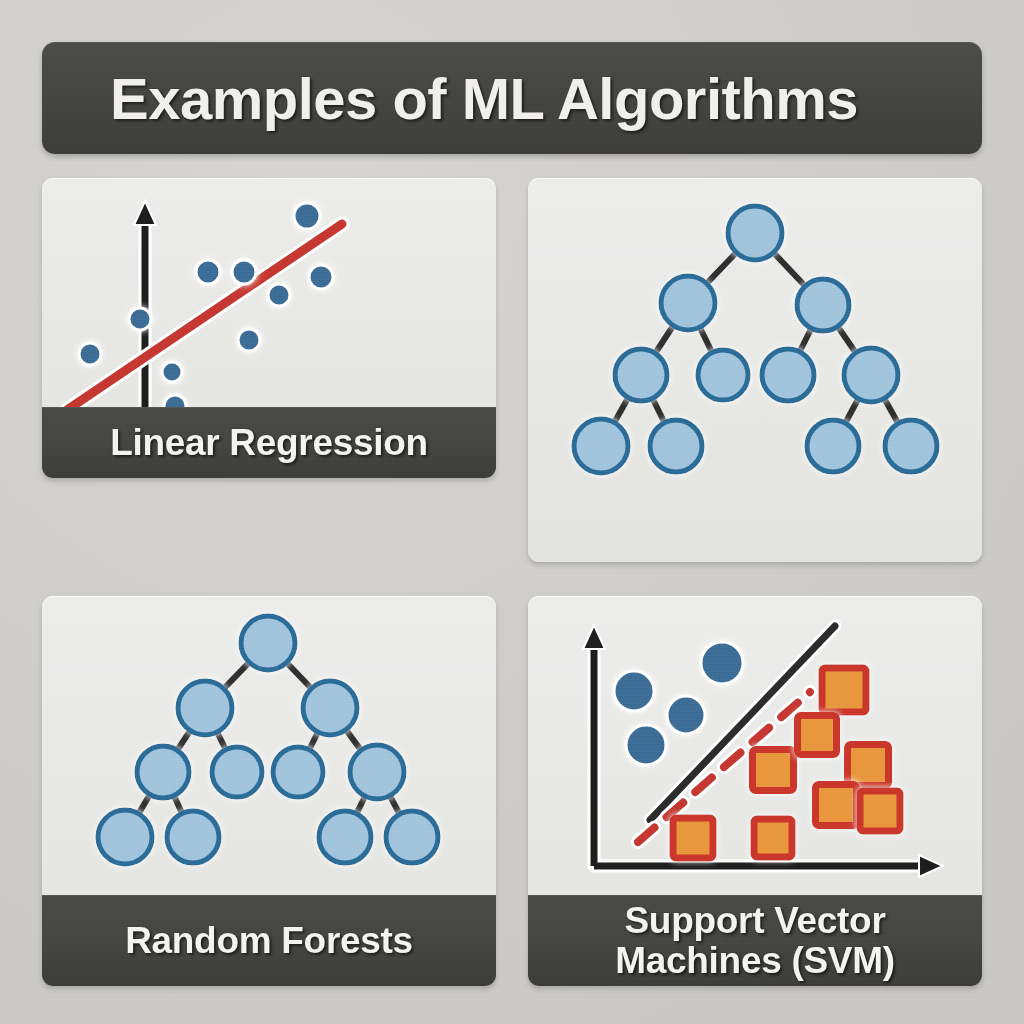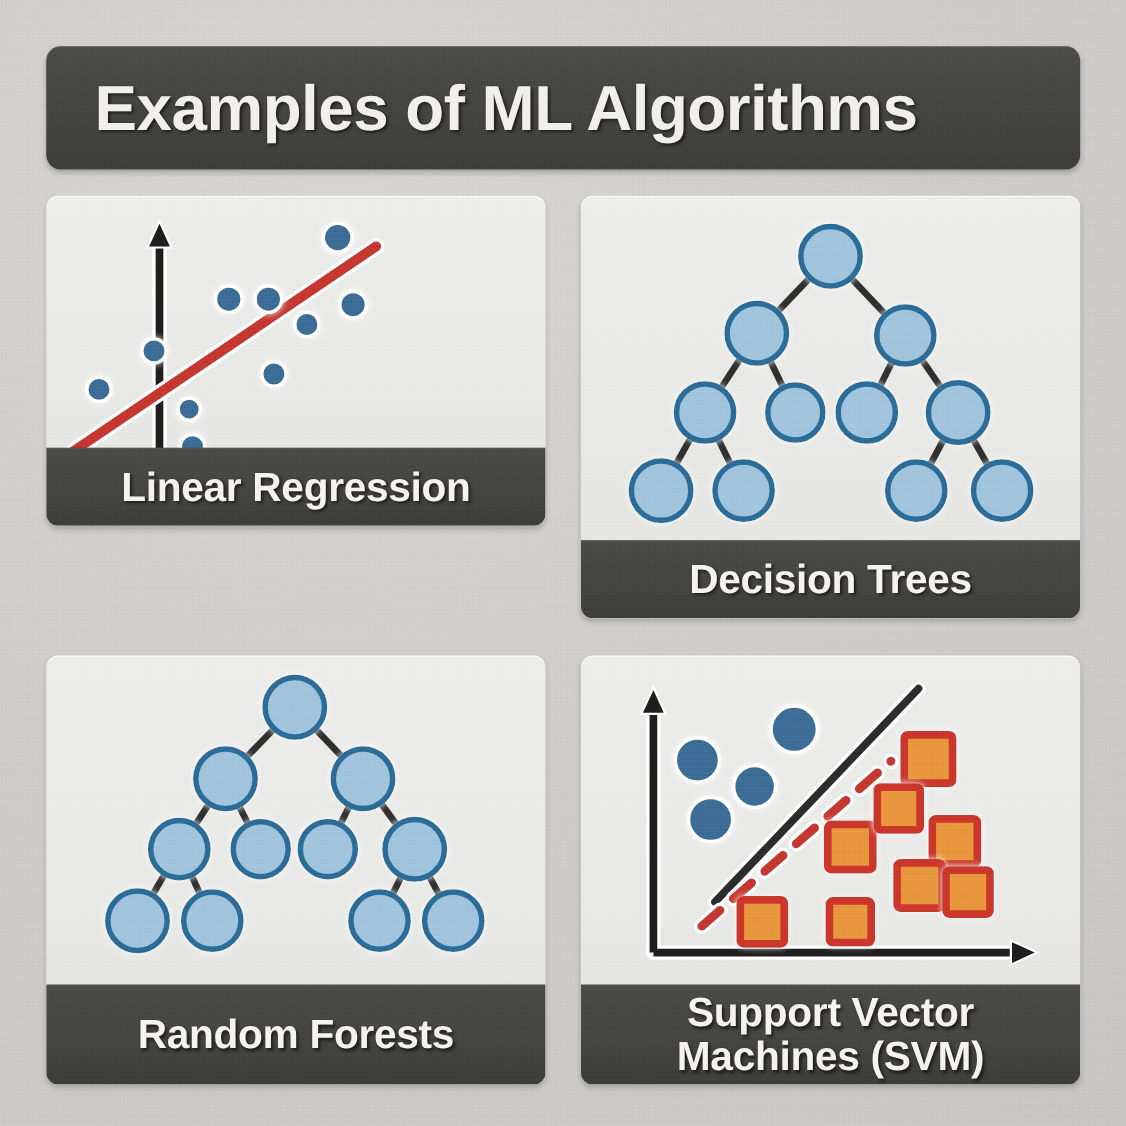--- a/index.html
+++ b/index.html
@@ -41,21 +41,21 @@
     left: 42px;
     top: 42px;
     width: 940px;
     height: 112px;
     background: linear-gradient(180deg, #4a4a46 0%, #434340 48%, #3c3c38 100%);
     border-radius: 13px;
     box-shadow: 0 3px 5px rgba(0,0,0,.22), inset 0 1px 0 rgba(255,255,255,.07);
     display: flex;
     align-items: center;
     box-sizing: border-box;
-    padding-left: 44px;
+    padding-left: 68px;
   }
   .title-text {
     font-size: 58px;
     font-weight: bold;
     letter-spacing: -0.5px;
     color: #f0efec;
     text-shadow: 2px 2px 3px rgba(0,0,0,.55), 0 0 1px rgba(0,0,0,.6);
     white-space: nowrap;
   }
 
@@ -190,23 +190,20 @@
             <circle cx="113" cy="197" r="26" fill="#9fc3dc" stroke="#2b6b96" stroke-width="5" filter="url(#glow2)"></circle>
             <circle cx="195" cy="197" r="25" fill="#9fc3dc" stroke="#2b6b96" stroke-width="5" filter="url(#glow2)"></circle>
             <circle cx="260" cy="197" r="26" fill="#9fc3dc" stroke="#2b6b96" stroke-width="5" filter="url(#glow2)"></circle>
             <circle cx="343" cy="197" r="27" fill="#9fc3dc" stroke="#2b6b96" stroke-width="5" filter="url(#glow2)"></circle>
             <circle cx="73" cy="268" r="27" fill="#9fc3dc" stroke="#2b6b96" stroke-width="5" filter="url(#glow2)"></circle>
             <circle cx="148" cy="268" r="26" fill="#9fc3dc" stroke="#2b6b96" stroke-width="5" filter="url(#glow2)"></circle>
             <circle cx="305" cy="268" r="26" fill="#9fc3dc" stroke="#2b6b96" stroke-width="5" filter="url(#glow2)"></circle>
             <circle cx="383" cy="268" r="26" fill="#9fc3dc" stroke="#2b6b96" stroke-width="5" filter="url(#glow2)"></circle>
           </g>
       </svg>
-    </div>
-    <div class="card-label">
-      <div class="card-label-text">Decision Trees</div>
     </div>
   </div>
 
   <div class="card" id="card-random-forests">
     <div class="card-figure">
       <svg viewBox="0 0 454 299" preserveAspectRatio="xMidYMid meet">
         <defs>
           <filter id="glow3" x="-60%" y="-60%" width="220%" height="220%">
             <feDropShadow dx="0" dy="0" stdDeviation="3" flood-color="#ffffff" flood-opacity="0.95"></feDropShadow>
           </filter>

